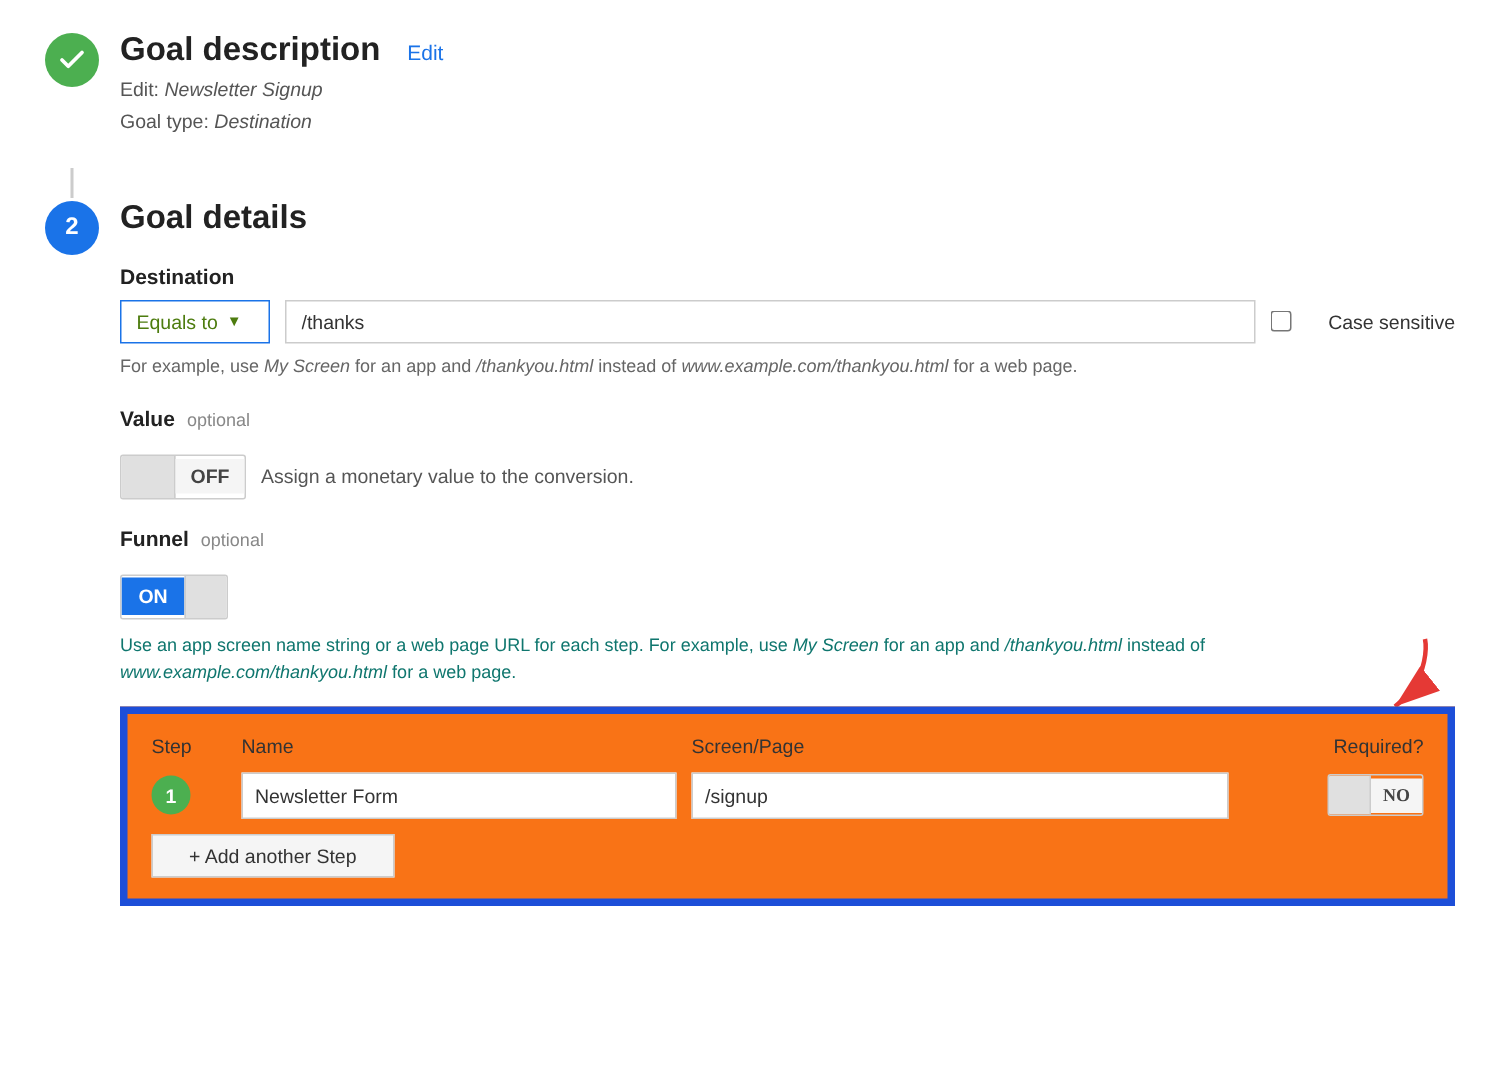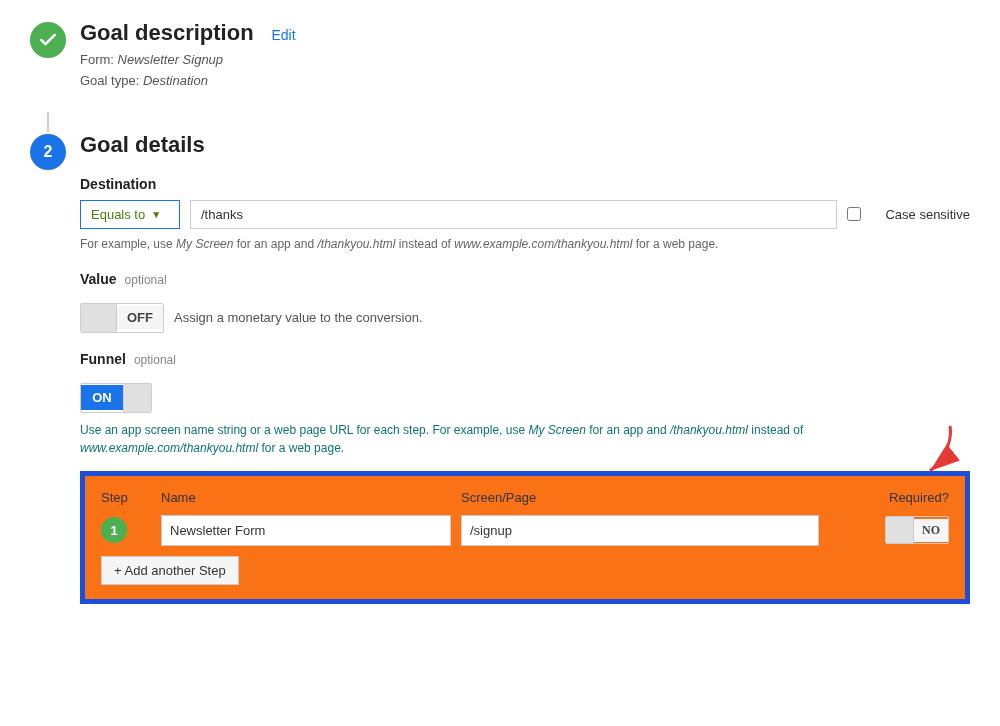--- a/index.html
+++ b/index.html
@@ -328,21 +328,21 @@
       padding: 4px 8px;
       font-size: 12px;
       font-weight: bold;
       color: #444;
       background: #f5f5f5;
     }
 
     .add-step-btn {
       border: 1px solid #ccc;
       background: #f5f5f5;
-      padding: 6px 12px;
+      padding: 6px 24px;
       font-size: 13px;
       cursor: pointer;
       color: #333;
       display: inline-block;
     }
 
     
     .arrow-container {
       position: absolute;
       top: -50px;
@@ -365,21 +365,21 @@
       <polyline points="20 6 9 17 4 12"></polyline>
     </svg>
   </div>
   <div class="goal-desc-content">
     <div>
       <h1>Goal description</h1>
       <a class="edit-link">Edit</a>
     </div>
     <div class="goal-desc-meta">
       <div>
-        <span>Form:</span>
+        <span>Edit:</span>
         <span class="italic">Newsletter Signup</span>
       </div>
       <div>
         <span>Goal type:</span>
         <span class="italic">Destination</span>
       </div>
     </div>
   </div>
 </div>
 

